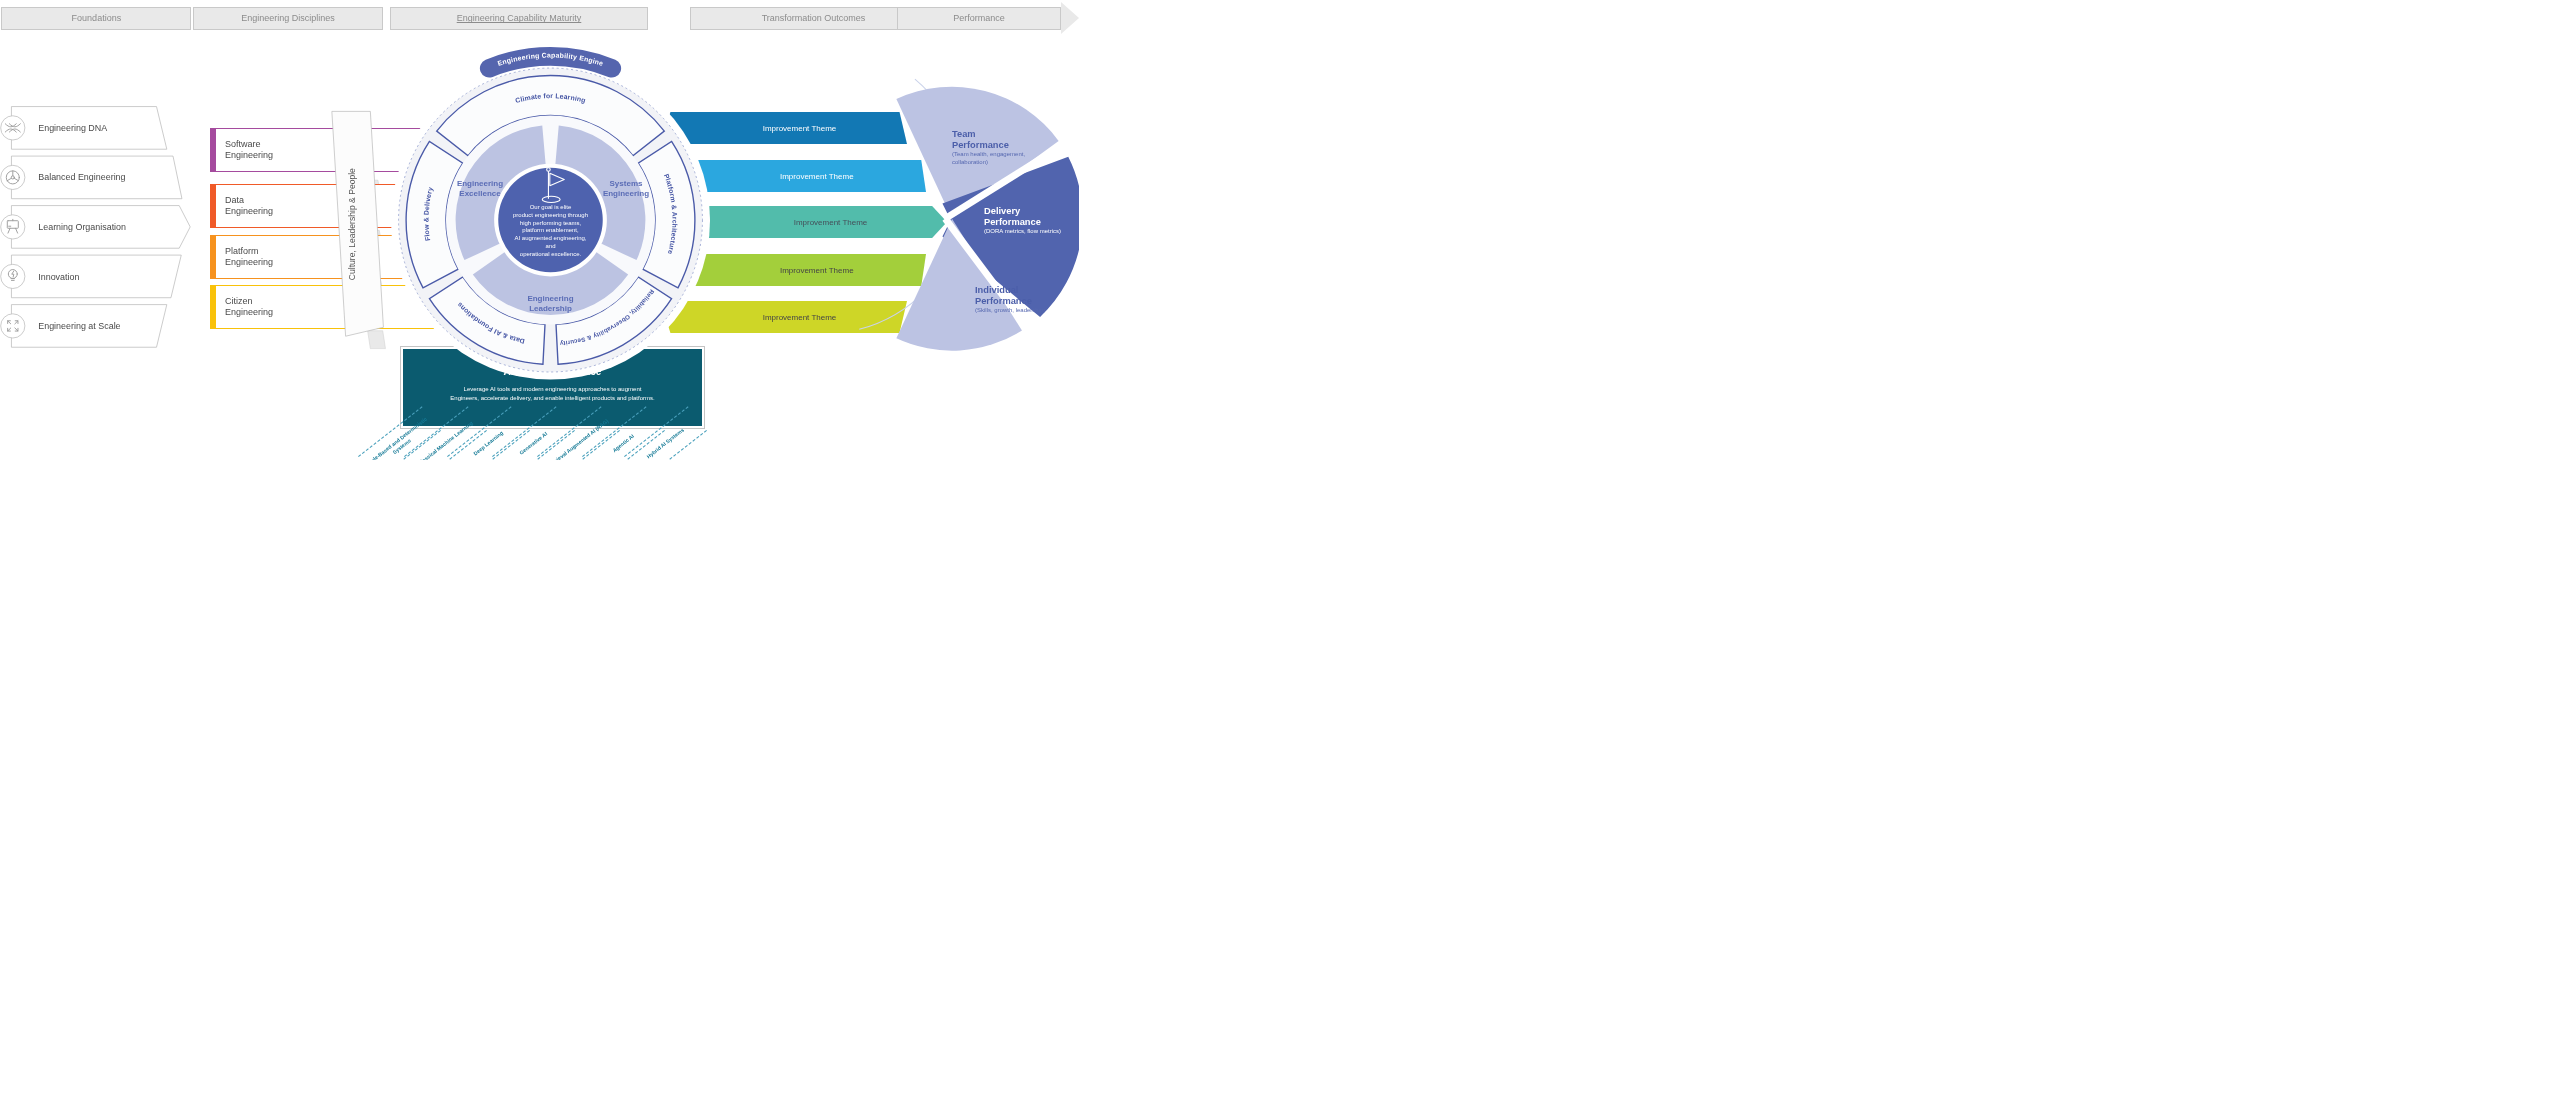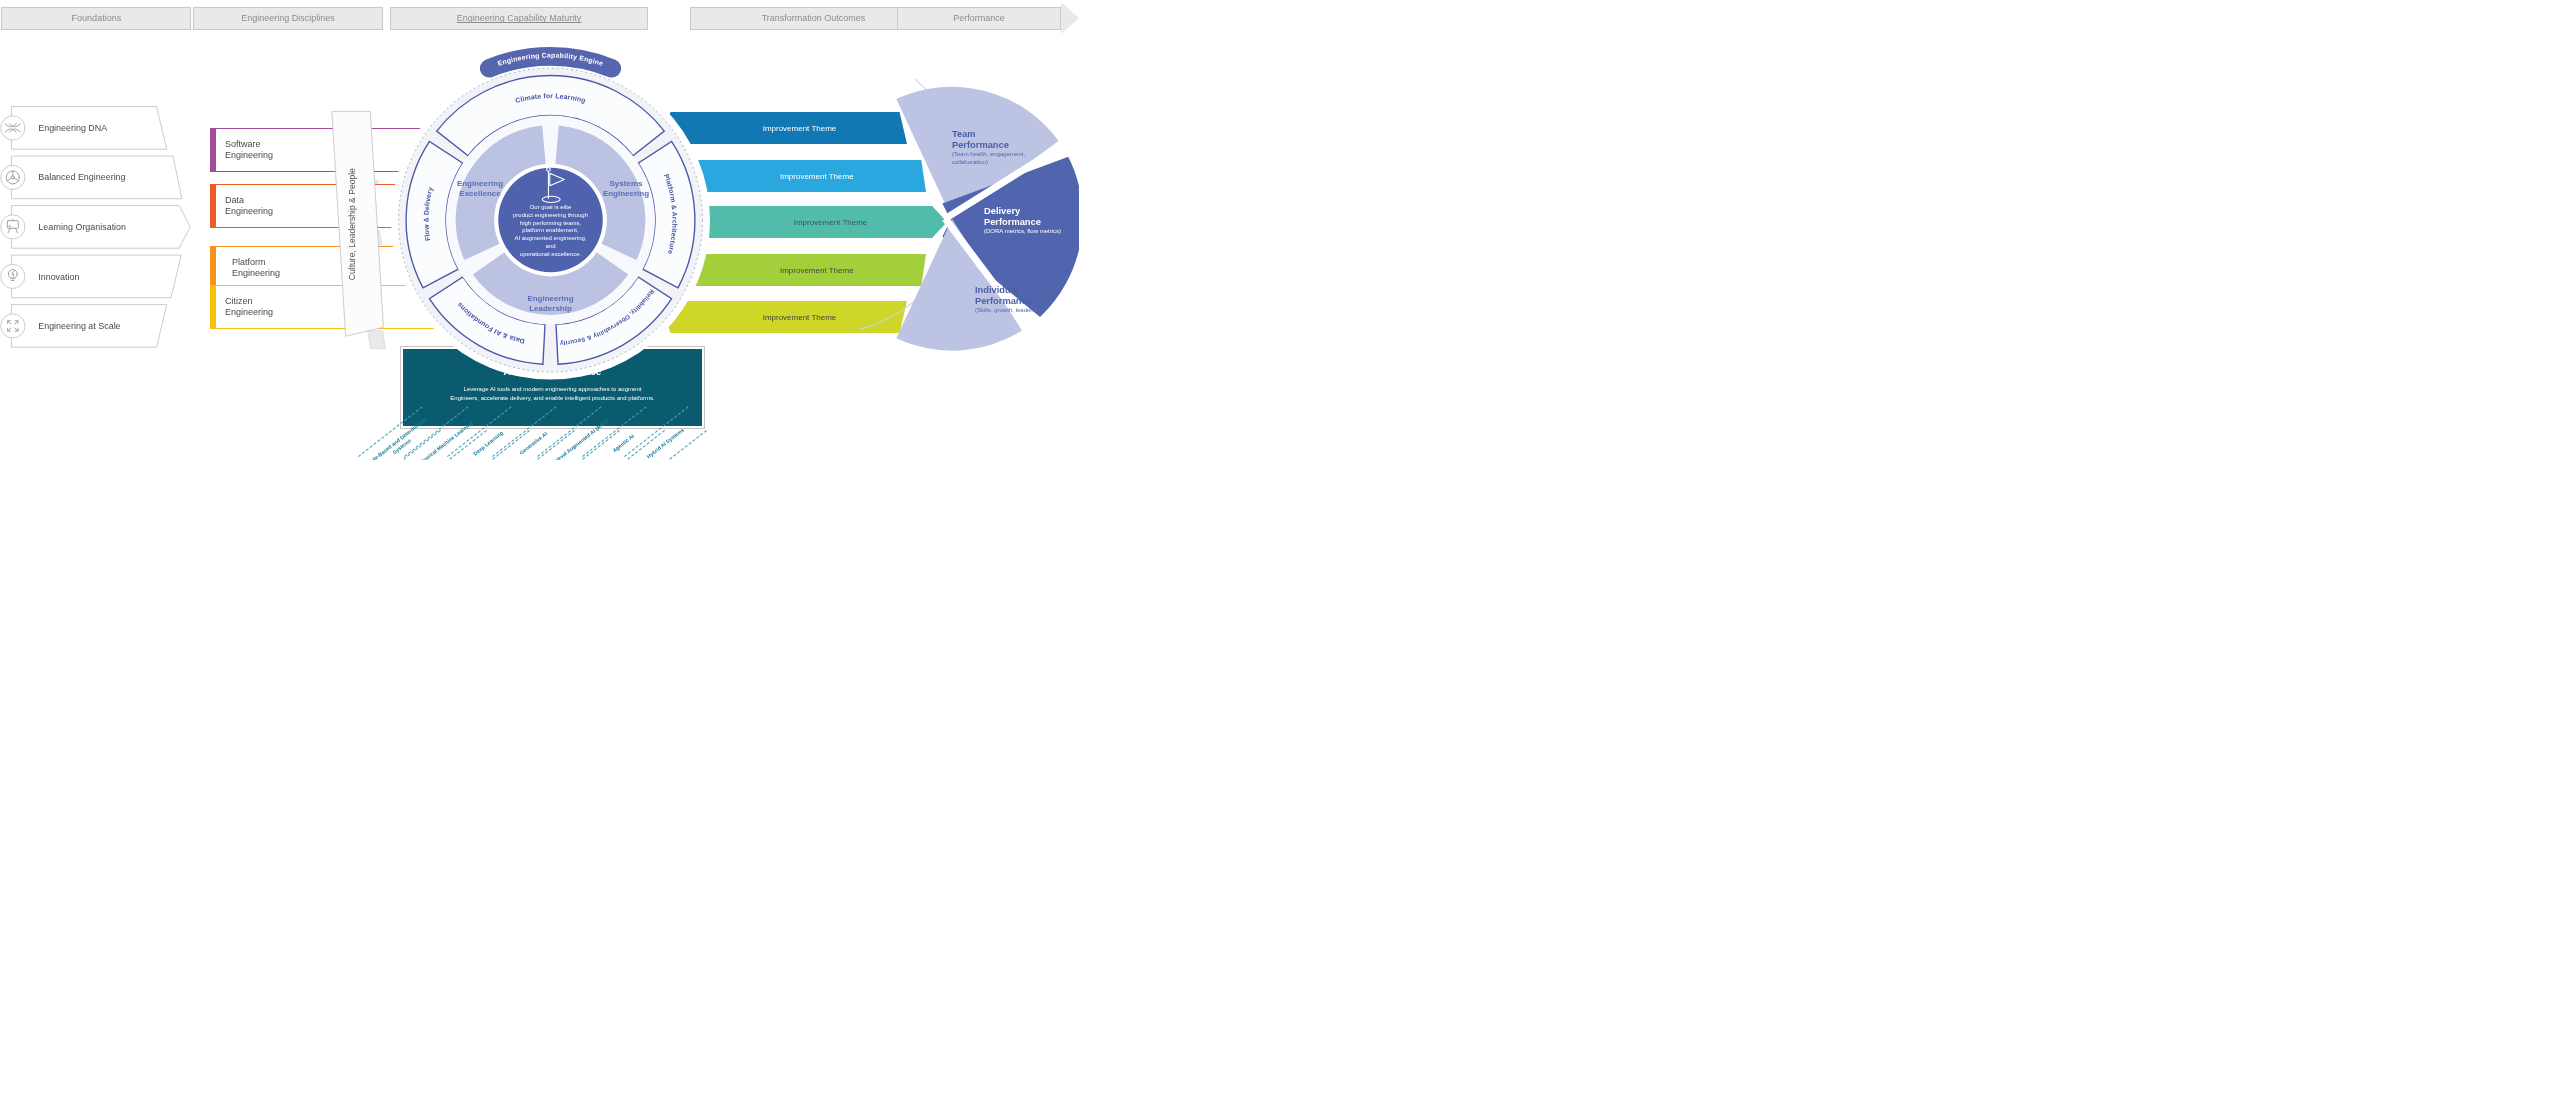--- a/index.html
+++ b/index.html
@@ -82,21 +82,21 @@
         <div>Software</div>
         <div>Engineering</div>
       </div>
   </div>
   <div class="dbar" style="top:184px;border:1px solid #f05a28;border-left:6.2px solid #f05a28;">
     <div class="txt">
         <div>Data</div>
         <div>Engineering</div>
       </div>
   </div>
-  <div class="dbar" style="top:246px;border:1px solid #f6921e;border-left:6.2px solid #f6921e;padding-left:7px;">
+  <div class="dbar" style="top:235px;border:1px solid #f6921e;border-left:6.2px solid #f6921e;">
     <div class="txt">
         <div>Platform</div>
         <div>Engineering</div>
       </div>
   </div>
   <div class="dbar" style="top:285px;border:1px solid #f9c20a;border-left:6.2px solid #f9c20a;">
     <div class="txt">
         <div>Citizen</div>
         <div>Engineering</div>
       </div>

